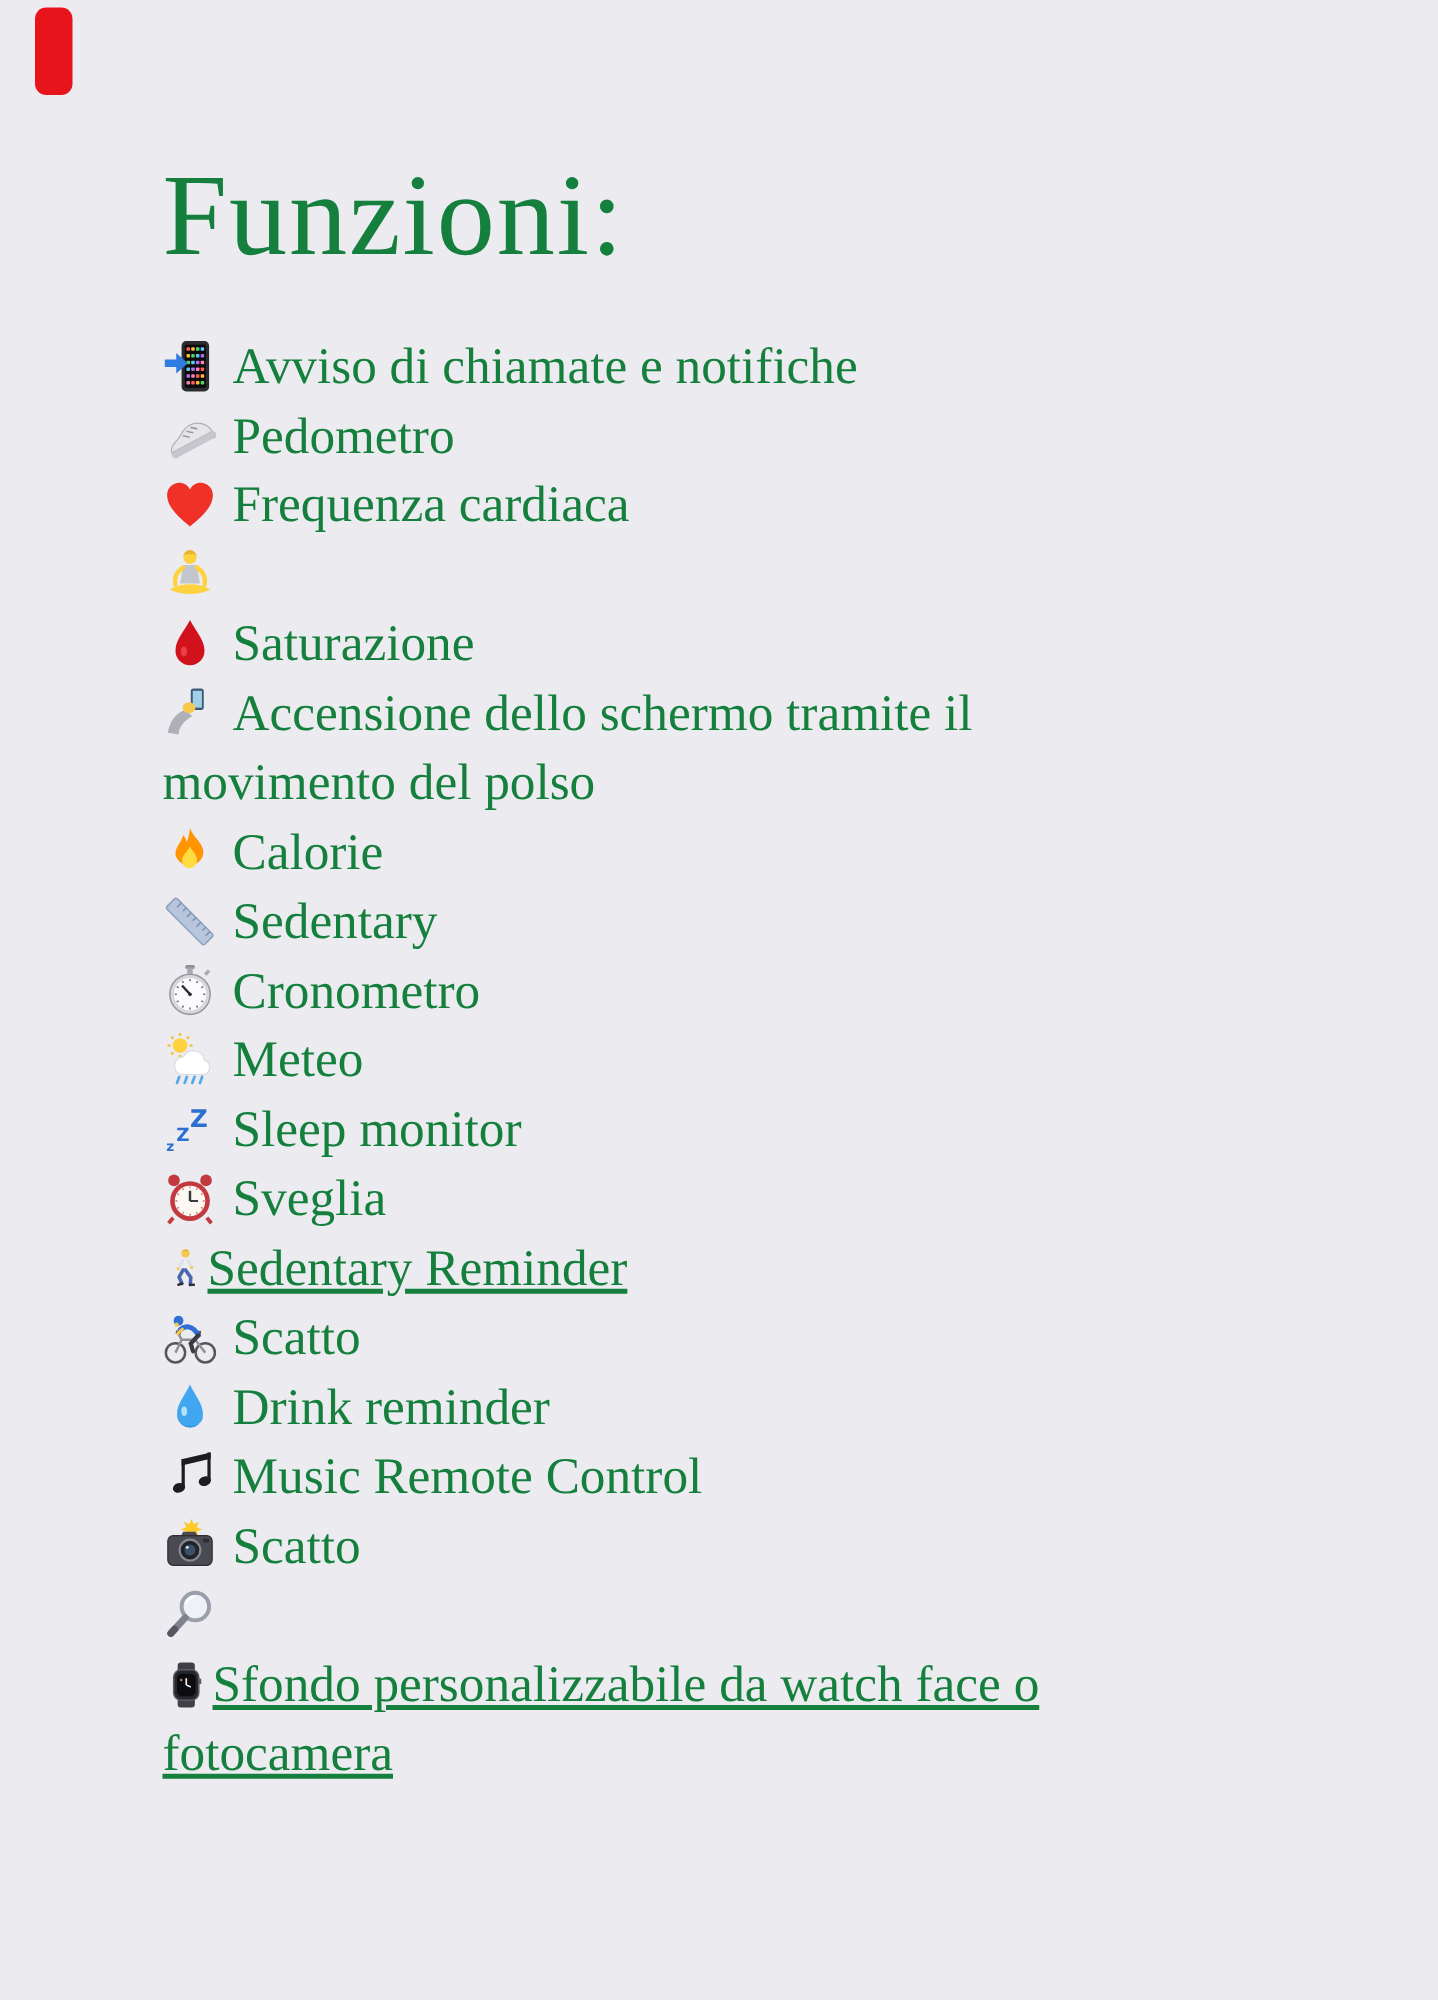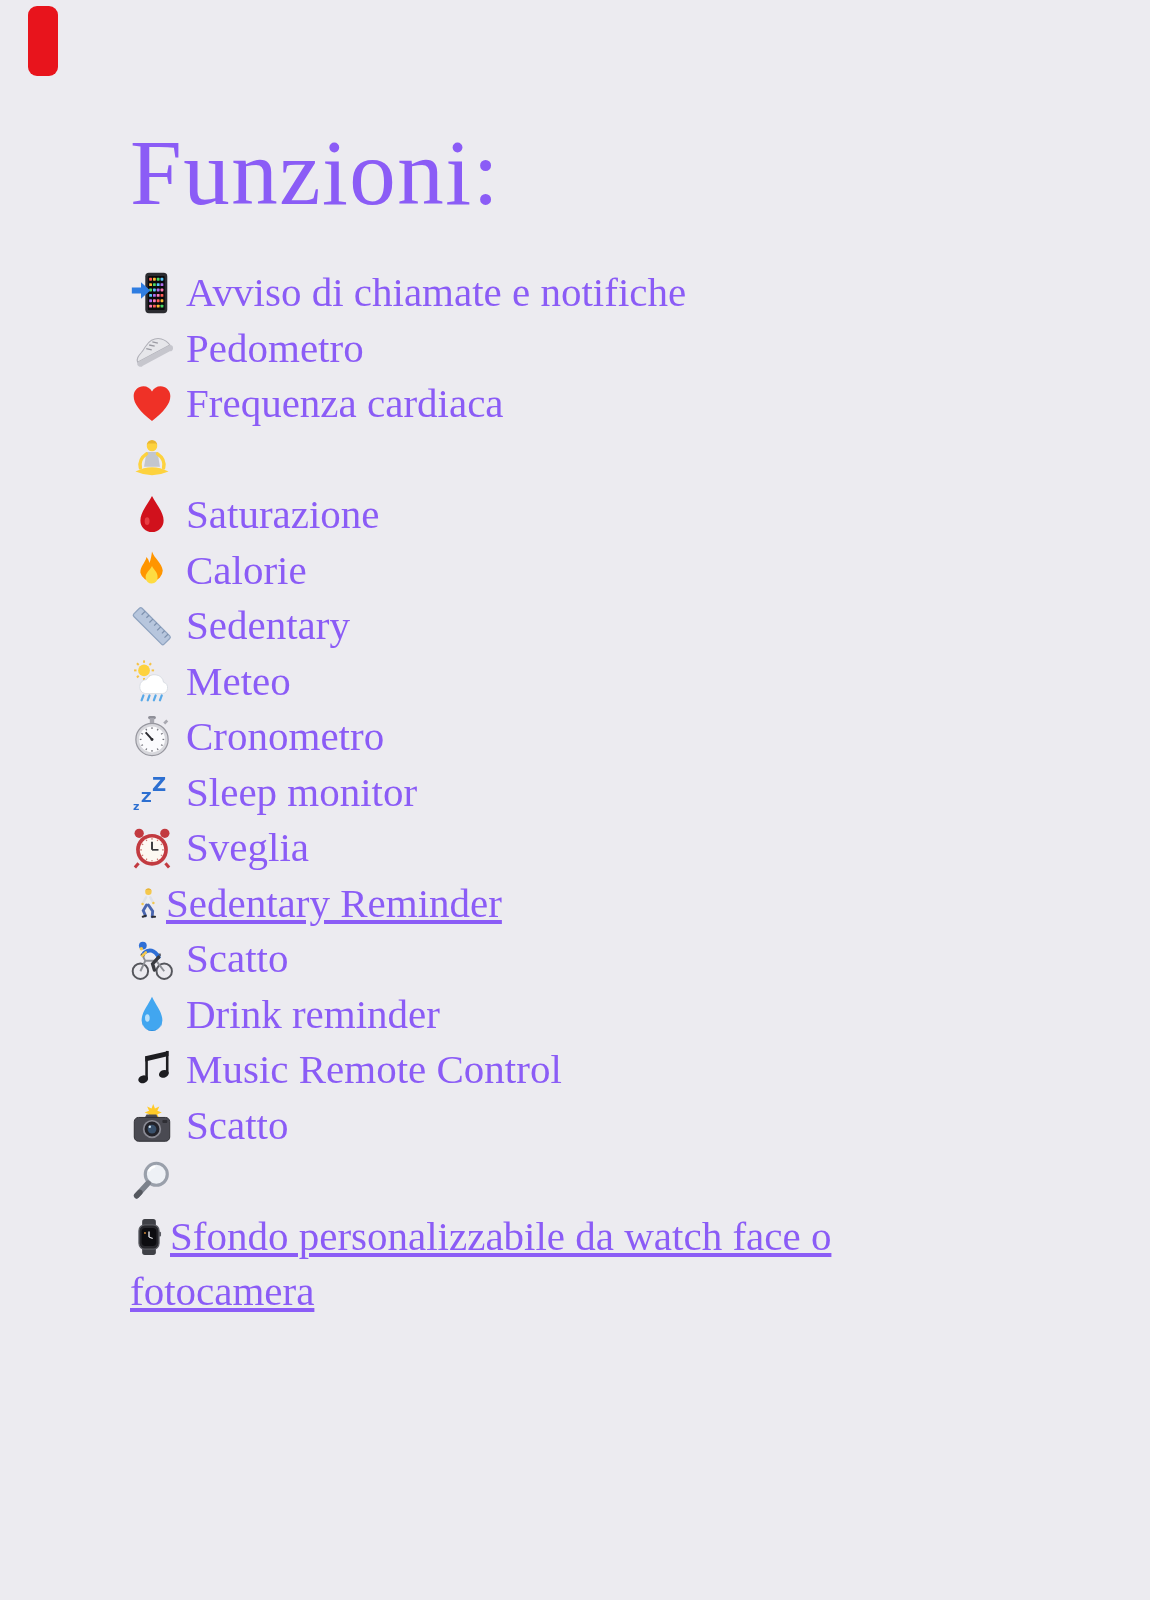--- a/index.html
+++ b/index.html
@@ -34,21 +34,21 @@
   }
   .feature { white-space: pre-line; }
   .icon-slot { display: inline-block; }
   .icon-slot svg { vertical-align: -9px; }
   .feature-text { margin-left: 12px; }
   .feature.tight .feature-text { margin-left: 2px; text-decoration: underline; }
 </style>
 </head>
 <body style="background: rgb(236, 235, 240);">
 
-<div class="page" style="color: #8b5cf6;">
+<div class="page" style="color: #15803d;">
   <div class="red-marker" style="background: rgb(232, 20, 28);"></div>
   <h1 class="title">Funzioni:</h1>
   <div class="features">
       <div class="feature"><span class="icon-slot"><svg width="44" height="44" viewBox="0 0 36 36" xmlns="http://www.w3.org/2000/svg">
             <rect x="12.5" y="1.5" width="18" height="33" rx="3" fill="#2b2b30"></rect>
      <rect x="14.6" y="4" width="13.8" height="28" rx="1" fill="#0a0a0c"></rect>
             <rect x="15.7" y="5.6" width="2.3" height="2.3" rx="0.5" fill="#ff5e57"></rect>
             <rect x="18.8" y="5.6" width="2.3" height="2.3" rx="0.5" fill="#ffbb33"></rect>
             <rect x="21.9" y="5.6" width="2.3" height="2.3" rx="0.5" fill="#4cd964"></rect>
             <rect x="25.0" y="5.6" width="2.3" height="2.3" rx="0.5" fill="#5ac8fa"></rect>
@@ -89,42 +89,36 @@
      <path d="M13.7 6 a4.3 4.3 0 0 1 8.6 0 l-1 -1.6 h-6.6 Z" fill="#e9b530"></path>
      <path d="M13.5 11.5 h9 L24.5 23.5 h-13 Z" fill="#c3c6cd"></path>
      <path d="M13.5 13 C9 16 7.5 20 8.5 24.5 M22.5 13 C27 16 28.5 20 27.5 24.5" stroke="#fdd23e" stroke-width="2.8" fill="none" stroke-linecap="round"></path>
      <path d="M4.5 27.5 Q18 20.5 31.5 27.5 Q18 33.5 4.5 27.5 Z" fill="#fdd23e"></path>
           </svg></span></div>
       <div class="feature"><span class="icon-slot"><svg width="44" height="44" viewBox="0 0 36 36" xmlns="http://www.w3.org/2000/svg">
             <path d="M18 2.5 C14.5 9.5 8.5 15.5 8.5 22.5 a9.5 9.5 0 0 0 19 0 C27.5 15.5 21.5 9.5 18 2.5 Z" fill="#d1111c"></path>
      <ellipse cx="14" cy="23" rx="2" ry="3.2" fill="#ff6b6b" opacity="0.5"></ellipse>
           </svg></span><span class="feature-text">Saturazione</span></div>
       <div class="feature"><span class="icon-slot"><svg width="44" height="44" viewBox="0 0 36 36" xmlns="http://www.w3.org/2000/svg">
+            <path d="M3.5 30.5 C4.5 23 9 17.5 14.5 15.5 L19.5 19.5 C14.5 22.5 11 26 10.5 31.5 Z" fill="#aeb0b8"></path>
+     <rect x="18.5" y="1.5" width="8.5" height="14" rx="1.8" fill="#3d5a75"></rect>
+     <rect x="19.8" y="3" width="6" height="11" fill="#9fd0e8"></rect>
+     <ellipse cx="17.3" cy="14" rx="4.2" ry="3.6" fill="#f5c84c"></ellipse>
+          </svg></span><span class="feature-text">Accensione dello schermo tramite il
+movimento del polso</span></div>
+      <div class="feature"><span class="icon-slot"><svg width="44" height="44" viewBox="0 0 36 36" xmlns="http://www.w3.org/2000/svg">
             <path d="M18 2 C20 8 26 11 26.8 17.5 A9.3 9.3 0 0 1 8.5 19.5 C8.2 14 12.5 11.5 13.5 6.5 C14.8 8 15.6 9.5 15.8 11.5 C17 8.6 17.6 5.4 18 2 Z" fill="#ff9500"></path>
      <path d="M18 14 C19.5 17.5 22.8 19 22.6 23.2 A4.9 4.9 0 0 1 12.8 23.5 C12.6 19.8 16 17.8 18 14 Z" fill="#fedb41"></path>
           </svg></span><span class="feature-text">Calorie</span></div>
       <div class="feature"><span class="icon-slot"><svg width="44" height="44" viewBox="0 0 36 36" xmlns="http://www.w3.org/2000/svg">
             <g transform="rotate(45 18 18)">
        <rect x="0.5" y="13.5" width="35" height="9.5" rx="1.5" fill="#b7c6dd" stroke="#8fa3c0" stroke-width="1"></rect>
        <path d="M5.5 13.5 v4 M10 13.5 v3 M14.5 13.5 v4 M19 13.5 v3 M23.5 13.5 v4 M28 13.5 v3 M32 13.5 v4" stroke="#7d90ad" stroke-width="1" fill="none"></path>
      </g>
           </svg></span><span class="feature-text">Sedentary</span></div>
-      <div class="feature"><span class="icon-slot"><svg width="44" height="44" viewBox="0 0 36 36" xmlns="http://www.w3.org/2000/svg">
-            <line x1="17.7" y1="8.5" x2="19.7" y2="8.5" stroke="#f6c344" stroke-width="1.6"></line>
-            <line x1="15.9" y1="12.9" x2="17.3" y2="14.3" stroke="#f6c344" stroke-width="1.6"></line>
-            <line x1="11.5" y1="14.7" x2="11.5" y2="16.7" stroke="#f6c344" stroke-width="1.6"></line>
-            <line x1="7.1" y1="12.9" x2="5.7" y2="14.3" stroke="#f6c344" stroke-width="1.6"></line>
-            <line x1="5.3" y1="8.5" x2="3.3" y2="8.5" stroke="#f6c344" stroke-width="1.6"></line>
-            <line x1="7.1" y1="4.1" x2="5.7" y2="2.7" stroke="#f6c344" stroke-width="1.6"></line>
-            <line x1="11.5" y1="2.3" x2="11.5" y2="0.3" stroke="#f6c344" stroke-width="1.6"></line>
-            <line x1="15.9" y1="4.1" x2="17.3" y2="2.7" stroke="#f6c344" stroke-width="1.6"></line>
-            <circle cx="11.5" cy="8.5" r="4.8" fill="#fdd23e"></circle>
-     <path d="M8 21.5 a5.5 5.5 0 0 1 5.5 -5.5 a7.5 7.5 0 0 1 14 2.2 a4.8 4.8 0 0 1 -0.9 9.3 H12.4 a5.3 5.3 0 0 1 -4.4 -6 Z" fill="#ffffff" stroke="#d9dde3" stroke-width="0.8"></path>
-     <path d="M11 29 l-1.5 4 M16 29 l-1.5 4 M21 29 l-1.5 4 M26 29 l-1.5 4" stroke="#58a9e8" stroke-width="1.8" stroke-linecap="round"></path>
-          </svg></span><span class="feature-text">Meteo</span></div>
       <div class="feature"><span class="icon-slot"><svg width="44" height="44" viewBox="0 0 36 36" xmlns="http://www.w3.org/2000/svg">
             <rect x="14.8" y="0.8" width="6.4" height="2.6" rx="1.3" fill="#8f8f98"></rect>
      <rect x="16.2" y="2.5" width="3.6" height="4" fill="#a8a8b0"></rect>
      <line x1="28" y1="7" x2="30.5" y2="4.5" stroke="#a8a8b0" stroke-width="2.2"></line>
      <circle cx="18" cy="20" r="13.2" fill="#d7d7dc" stroke="#97979f" stroke-width="1"></circle>
      <circle cx="18" cy="20" r="10.6" fill="#fbfbfd"></circle>
             <line x1="26.6" y1="20.0" x2="28.0" y2="20.0" stroke="#707078" stroke-width="1"></line>
             <line x1="25.4" y1="24.3" x2="26.7" y2="25.0" stroke="#707078" stroke-width="1"></line>
             <line x1="22.3" y1="27.4" x2="23.0" y2="28.7" stroke="#707078" stroke-width="1"></line>
             <line x1="18.0" y1="28.6" x2="18.0" y2="30.0" stroke="#707078" stroke-width="1"></line>
@@ -132,20 +126,33 @@
             <line x1="10.6" y1="24.3" x2="9.3" y2="25.0" stroke="#707078" stroke-width="1"></line>
             <line x1="9.4" y1="20.0" x2="8.0" y2="20.0" stroke="#707078" stroke-width="1"></line>
             <line x1="10.6" y1="15.7" x2="9.3" y2="15.0" stroke="#707078" stroke-width="1"></line>
             <line x1="13.7" y1="12.6" x2="13.0" y2="11.3" stroke="#707078" stroke-width="1"></line>
             <line x1="18.0" y1="11.4" x2="18.0" y2="10.0" stroke="#707078" stroke-width="1"></line>
             <line x1="22.3" y1="12.6" x2="23.0" y2="11.3" stroke="#707078" stroke-width="1"></line>
             <line x1="25.4" y1="15.7" x2="26.7" y2="15.0" stroke="#707078" stroke-width="1"></line>
             <line x1="18" y1="20" x2="12.8" y2="14.2" stroke="#2b2b30" stroke-width="1.6"></line>
      <circle cx="18" cy="20" r="1.2" fill="#2b2b30"></circle>
           </svg></span><span class="feature-text">Cronometro</span></div>
+      <div class="feature"><span class="icon-slot"><svg width="44" height="44" viewBox="0 0 36 36" xmlns="http://www.w3.org/2000/svg">
+            <line x1="17.7" y1="8.5" x2="19.7" y2="8.5" stroke="#f6c344" stroke-width="1.6"></line>
+            <line x1="15.9" y1="12.9" x2="17.3" y2="14.3" stroke="#f6c344" stroke-width="1.6"></line>
+            <line x1="11.5" y1="14.7" x2="11.5" y2="16.7" stroke="#f6c344" stroke-width="1.6"></line>
+            <line x1="7.1" y1="12.9" x2="5.7" y2="14.3" stroke="#f6c344" stroke-width="1.6"></line>
+            <line x1="5.3" y1="8.5" x2="3.3" y2="8.5" stroke="#f6c344" stroke-width="1.6"></line>
+            <line x1="7.1" y1="4.1" x2="5.7" y2="2.7" stroke="#f6c344" stroke-width="1.6"></line>
+            <line x1="11.5" y1="2.3" x2="11.5" y2="0.3" stroke="#f6c344" stroke-width="1.6"></line>
+            <line x1="15.9" y1="4.1" x2="17.3" y2="2.7" stroke="#f6c344" stroke-width="1.6"></line>
+            <circle cx="11.5" cy="8.5" r="4.8" fill="#fdd23e"></circle>
+     <path d="M8 21.5 a5.5 5.5 0 0 1 5.5 -5.5 a7.5 7.5 0 0 1 14 2.2 a4.8 4.8 0 0 1 -0.9 9.3 H12.4 a5.3 5.3 0 0 1 -4.4 -6 Z" fill="#ffffff" stroke="#d9dde3" stroke-width="0.8"></path>
+     <path d="M11 29 l-1.5 4 M16 29 l-1.5 4 M21 29 l-1.5 4 M26 29 l-1.5 4" stroke="#58a9e8" stroke-width="1.8" stroke-linecap="round"></path>
+          </svg></span><span class="feature-text">Meteo</span></div>
       <div class="feature"><span class="icon-slot"><svg width="44" height="44" viewBox="0 0 36 36" xmlns="http://www.w3.org/2000/svg">
             <text x="18" y="16" font-size="16" font-weight="bold" fill="#2c6fd1" font-family="DejaVu Sans, sans-serif">Z</text>
      <text x="9" y="25" font-size="12" font-weight="bold" fill="#2c6fd1" font-family="DejaVu Sans, sans-serif">Z</text>
      <text x="2.5" y="32" font-size="9" font-weight="bold" fill="#2c6fd1" font-family="DejaVu Sans, sans-serif">z</text>
           </svg></span><span class="feature-text">Sleep monitor</span></div>
       <div class="feature"><span class="icon-slot"><svg width="44" height="44" viewBox="0 0 36 36" xmlns="http://www.w3.org/2000/svg">
             <circle cx="7.5" cy="6" r="3.8" fill="#c23a40"></circle>
      <circle cx="28.5" cy="6" r="3.8" fill="#c23a40"></circle>
      <line x1="7" y1="30.5" x2="4" y2="34" stroke="#c23a40" stroke-width="2.5"></line>
      <line x1="29" y1="30.5" x2="32" y2="34" stroke="#c23a40" stroke-width="2.5"></line>

